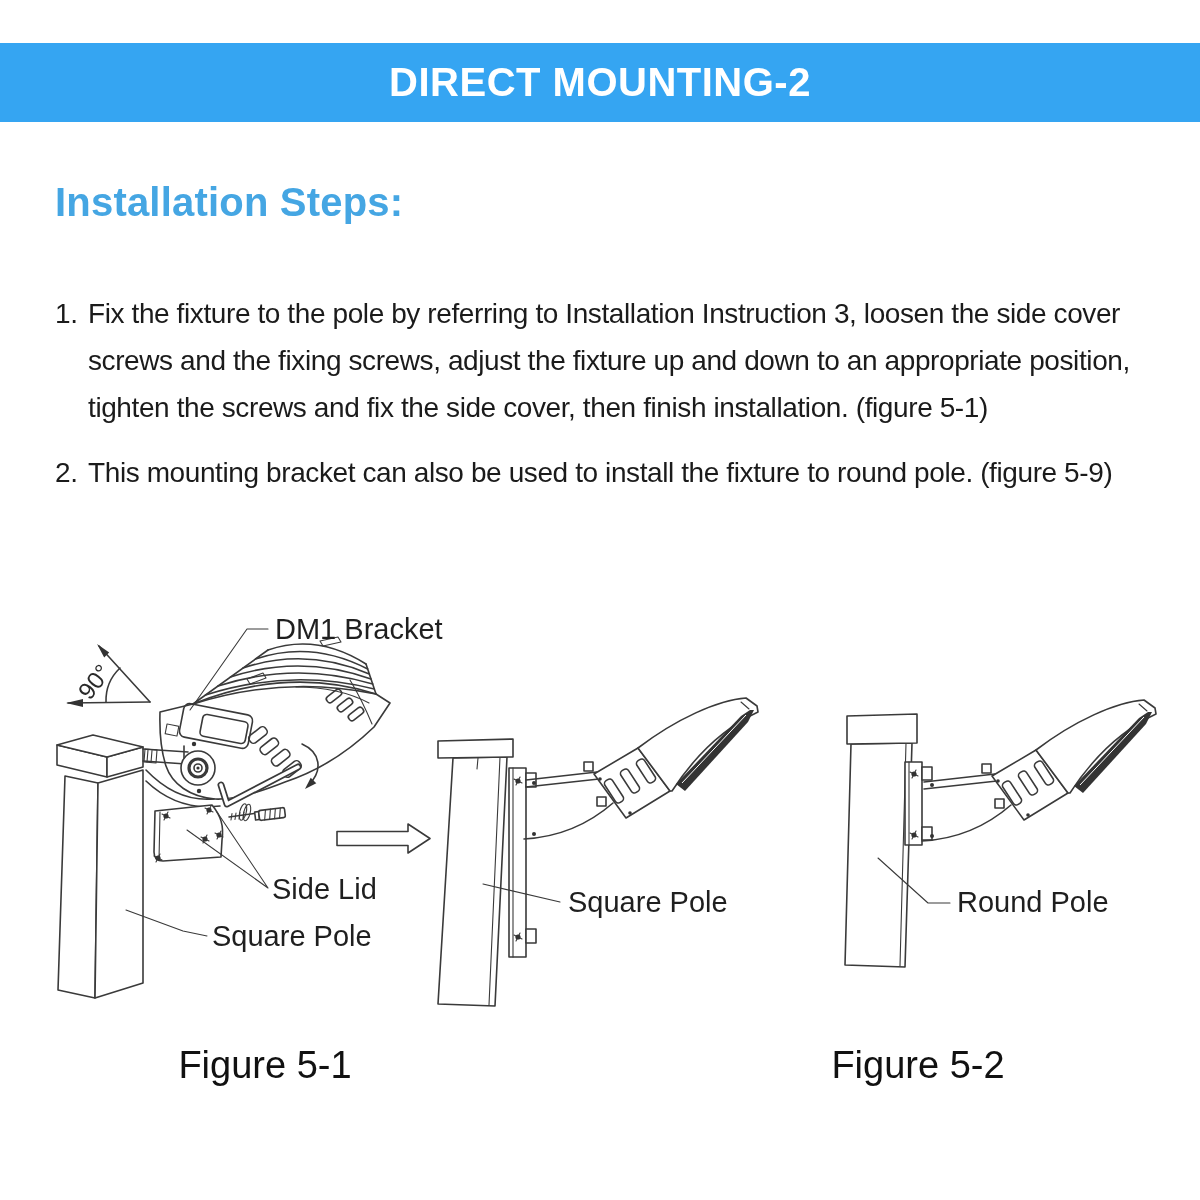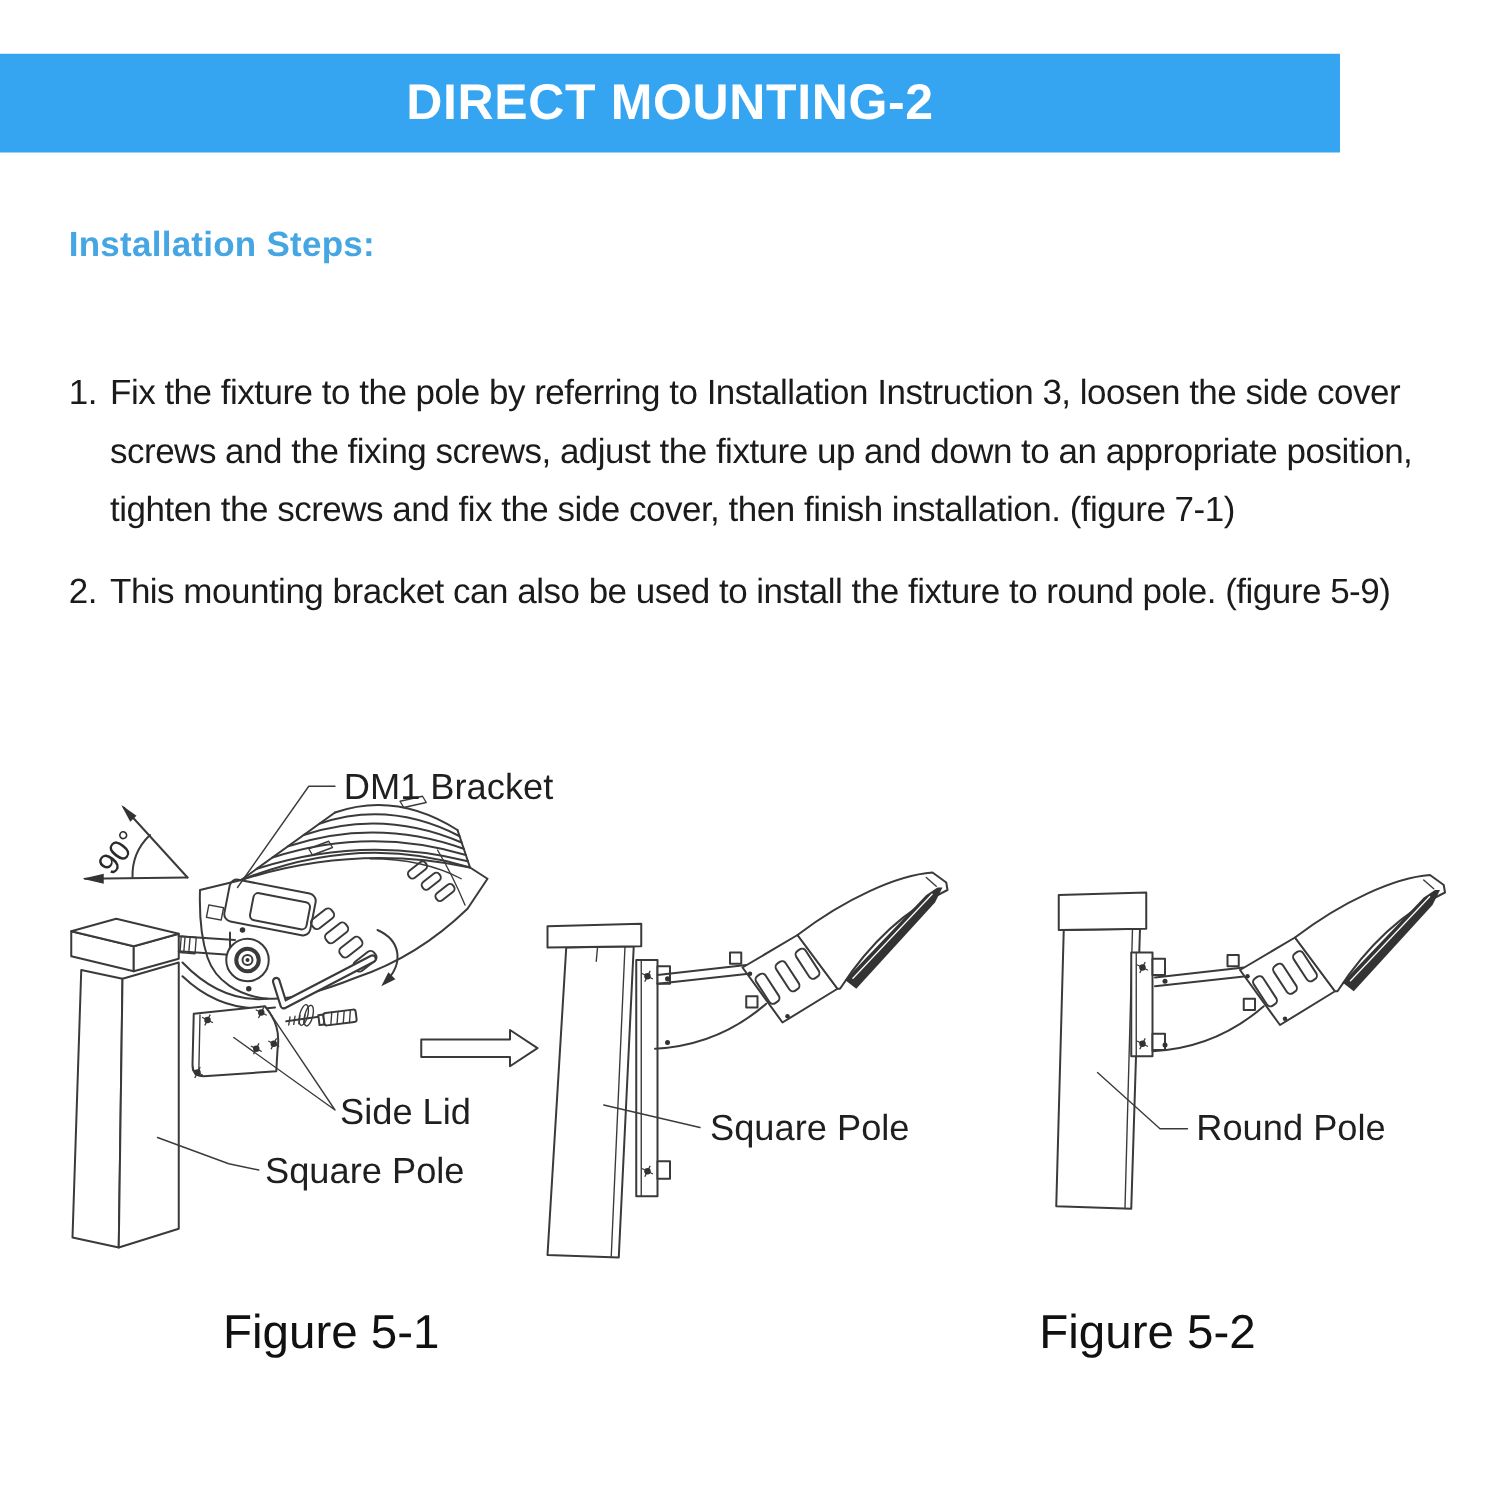--- a/index.html
+++ b/index.html
@@ -1,29 +1,29 @@
 <!DOCTYPE html>
 <html><head>
 <meta charset="utf-8">
 <style>
   html,body { margin:0; padding:0; }
   .page {
     position:relative; width:1200px; height:1200px; background:#ffffff;
     font-family:"Liberation Sans", sans-serif; overflow:hidden;
   }
   .header-bar {
-    position:absolute; left:0; top:43px; width:1072px; height:79px;
+    position:absolute; left:0; top:43px; width:1200px; height:79px;
     background:#35a5f2; display:flex; align-items:center; justify-content:center;
   }
   .header-title {
     color:#ffffff; font-size:40px; font-weight:bold; letter-spacing:.5px;
   }
   .section-heading {
     position:absolute; left:55px; top:180px;
-    color:#45a6e3; font-size:28px; font-weight:bold; letter-spacing:.2px;
+    color:#45a6e3; font-size:40px; font-weight:bold; letter-spacing:.2px;
   }
   .steps { position:absolute; left:55px; top:290px; width:1110px; color:#1b1b1b; }
   .step { display:flex; margin-bottom:18px; font-size:28px; line-height:47px; letter-spacing:-0.4px; }
   .step-number { flex:none; width:33px; }
   .step-text { flex:none; width:1070px; }
   .figures-svg { position:absolute; left:0; top:560px; }
   
   .s  { stroke:#3a3a3a; stroke-width:1.6; fill:none; stroke-linejoin:round; stroke-linecap:round; }
   .sw { stroke:#3a3a3a; stroke-width:1.6; fill:#ffffff; stroke-linejoin:round; }
   .fd { fill:#333333; stroke:none; }
@@ -39,21 +39,21 @@
 
   <div class="header-bar">
     <div class="header-title">DIRECT MOUNTING-2</div>
   </div>
 
   <div class="section-heading">Installation Steps:</div>
 
   <div class="steps">
     <div class="step">
       <div class="step-number">1.</div>
-      <div class="step-text">Fix the fixture to the pole by referring to Installation Instruction 3, loosen the side cover screws and the fixing screws, adjust the fixture up and down to an appropriate position, tighten the screws and fix the side cover, then finish installation. (figure 7-1)</div>
+      <div class="step-text">Fix the fixture to the pole by referring to Installation Instruction 3, loosen the side cover screws and the fixing screws, adjust the fixture up and down to an appropriate position, tighten the screws and fix the side cover, then finish installation. (figure 5-1)</div>
     </div>
     <div class="step">
       <div class="step-number">2.</div>
       <div class="step-text">This mounting bracket can also be used to install the fixture to round pole. (figure 5-9)</div>
     </div>
   </div>
 
   <svg class="figures-svg" width="1200" height="540" viewBox="0 560 1200 540" xmlns="http://www.w3.org/2000/svg">
 
     <defs>

